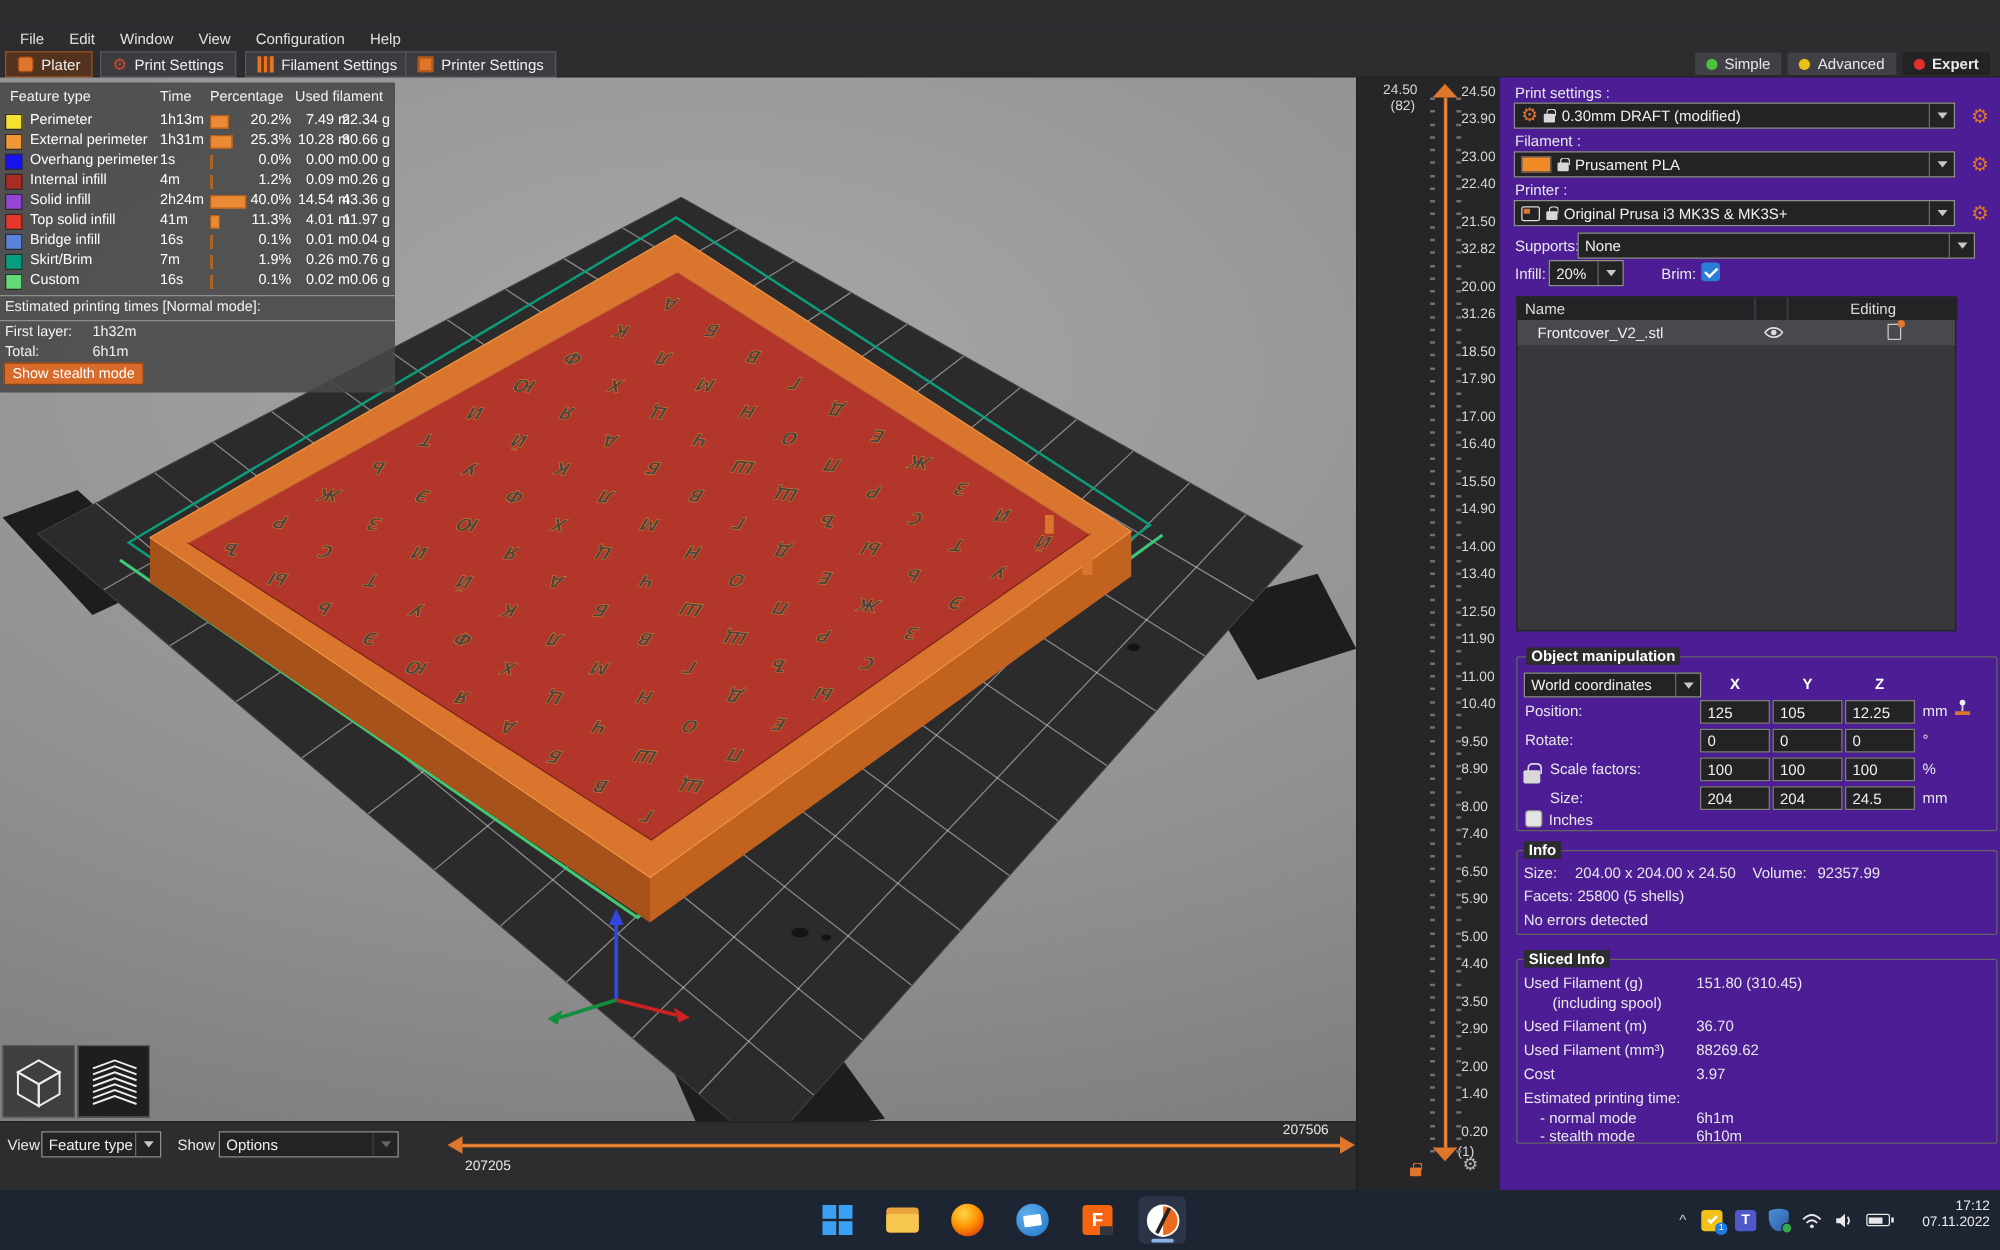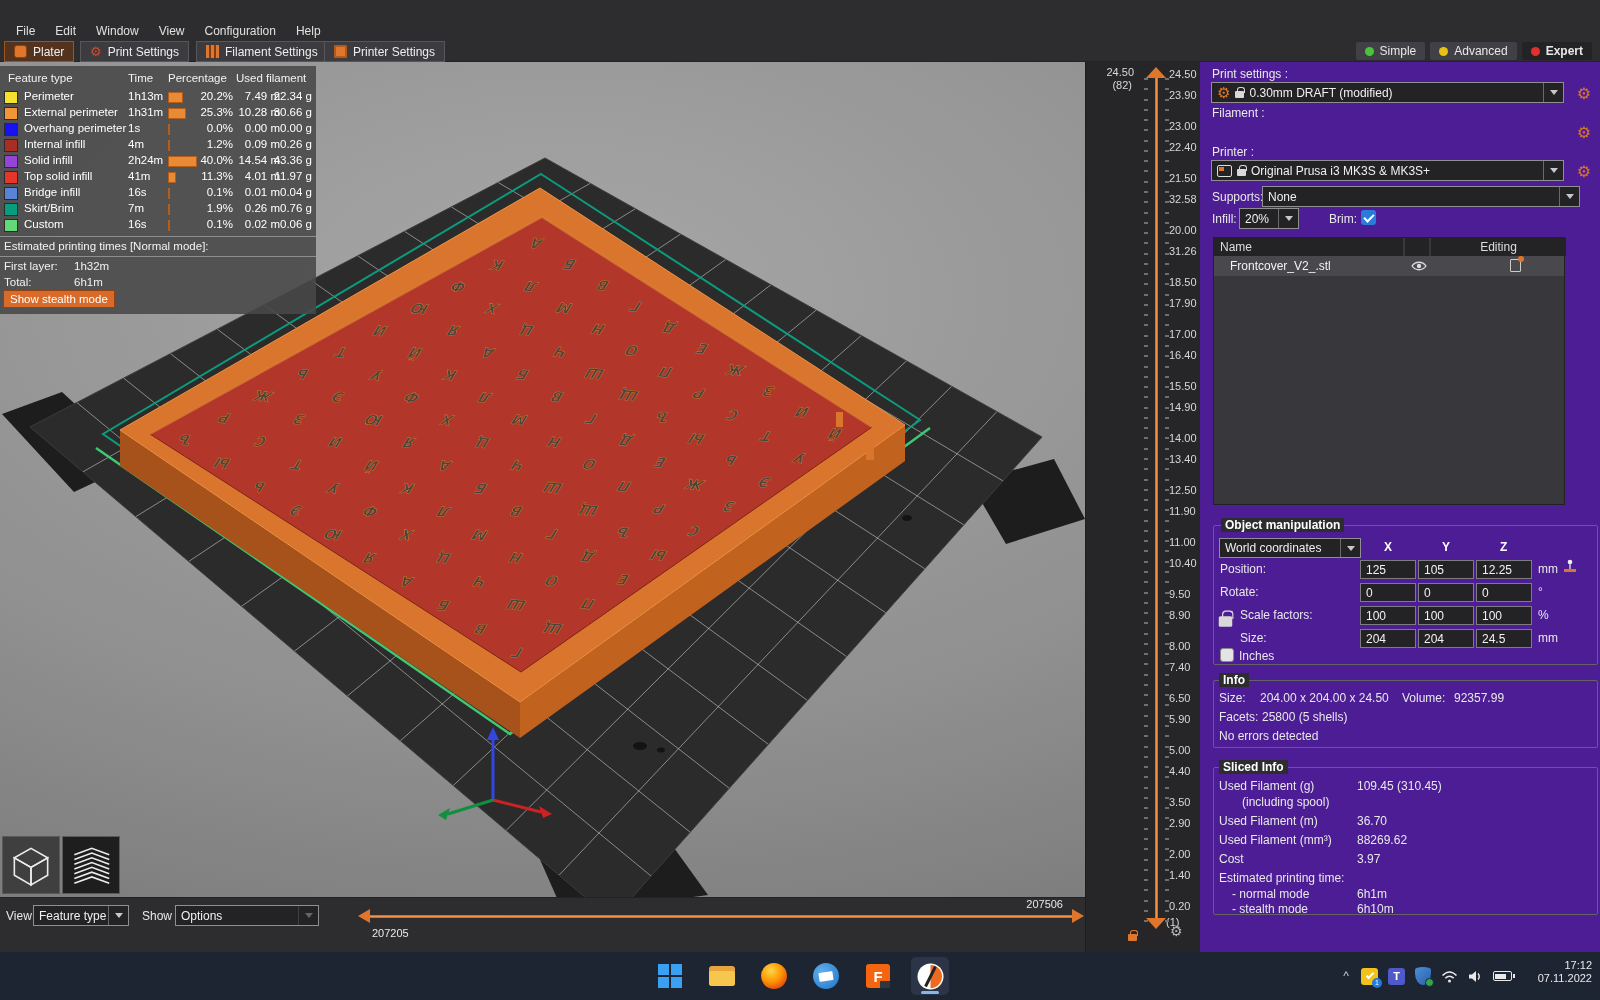--- a/index.html
+++ b/index.html
@@ -436,21 +436,21 @@
     <span class="slbl" style="left:auto;right:68px;top:17px;text-align:right">(82)</span>
     <div id="vline"></div>
     <div class="uarr" style="top:5px;left:60px;border-bottom:11px solid #e0762b"></div>
     <div class="uarr" style="top:856px;left:60px;border-top:11px solid #e0762b"></div>
     <div id="slabels">
         <span class="slbl" style="top: 6px;">24.50</span>
         <span class="slbl" style="top: 27px;">23.90</span>
         <span class="slbl" style="top: 58px;">23.00</span>
         <span class="slbl" style="top: 79px;">22.40</span>
         <span class="slbl" style="top: 110px;">21.50</span>
-        <span class="slbl" style="top: 131px;">32.58</span>
+        <span class="slbl" style="top: 131px;">32.82</span>
         <span class="slbl" style="top: 162px;">20.00</span>
         <span class="slbl" style="top: 183px;">31.26</span>
         <span class="slbl" style="top: 214px;">18.50</span>
         <span class="slbl" style="top: 235px;">17.90</span>
         <span class="slbl" style="top: 266px;">17.00</span>
         <span class="slbl" style="top: 287px;">16.40</span>
         <span class="slbl" style="top: 318px;">15.50</span>
         <span class="slbl" style="top: 339px;">14.90</span>
         <span class="slbl" style="top: 370px;">14.00</span>
         <span class="slbl" style="top: 391px;">13.40</span>
@@ -647,20 +647,26 @@
     <span class="lb" style="left:12px;top:5px">Print settings :</span>
     <div class="combo" style="left:11px;top:20px;width:353px">
       <span class="gear">⚙</span>
       <div class="lock"></div>
       <span>0.30mm DRAFT (modified)</span>
       <span class="carr"></span>
     </div>
     <span class="gearbtn" style="left:374px;top:21px">⚙</span>
 
     <span class="lb" style="left:12px;top:44px">Filament :</span>
+    <div class="combo" style="left:11px;top:59px;width:353px">
+      <span style="width:24px;height:13px;background:#f08b28;border:1px solid #555;flex:none"></span>
+      <div class="lock"></div>
+      <span>Prusament PLA</span>
+      <span class="carr"></span>
+    </div>
     <span class="gearbtn" style="left:374px;top:60px">⚙</span>
 
     <span class="lb" style="left:12px;top:83px">Printer :</span>
     <div class="combo" style="left:11px;top:98px;width:353px">
       <span style="position:relative;width:15px;height:12px;border:1px solid #ddd;border-radius:2px;flex:none">
           <span style="position:absolute;left:1px;top:1px;width:5px;height:4px;background:#e0762b"></span>
         </span>
       <div class="lock"></div>
       <span>Original Prusa i3 MK3S &amp; MK3S+</span>
       <span class="carr"></span>
@@ -774,21 +780,21 @@
       <span class="lb" style="left:188px;top:10px">Volume:</span>
       <span class="lb" style="left:240px;top:10px">92357.99</span>
       <span class="lb" style="left:5px;top:29px">Facets:</span>
       <span class="lb" style="left:48px;top:29px">25800 (5 shells)</span>
       <span class="lb" style="left:5px;top:48px">No errors detected</span>
     </div>
 
     <div class="grp" style="left:13px;top:705px;width:385px;height:148px">
       <span class="gtitle" style="left:5px;top:-8px">Sliced Info</span>
       <span class="lb" style="left:5px;top:11px">Used Filament (g)</span>
-      <span class="lb" style="left:143px;top:11px">109.45 (310.45)</span>
+      <span class="lb" style="left:143px;top:11px">151.80 (310.45)</span>
       <span class="lb" style="left:28px;top:27px">(including spool)</span>
       <span class="lb" style="left:5px;top:46px">Used Filament (m)</span>
       <span class="lb" style="left:143px;top:46px">36.70</span>
       <span class="lb" style="left:5px;top:65px">Used Filament (mm³)</span>
       <span class="lb" style="left:143px;top:65px">88269.62</span>
       <span class="lb" style="left:5px;top:84px">Cost</span>
       <span class="lb" style="left:143px;top:84px">3.97</span>
       <span class="lb" style="left:5px;top:103px">Estimated printing time:</span>
       <span class="lb" style="left:18px;top:119px">- normal mode</span>
       <span class="lb" style="left:143px;top:119px">6h1m</span>

